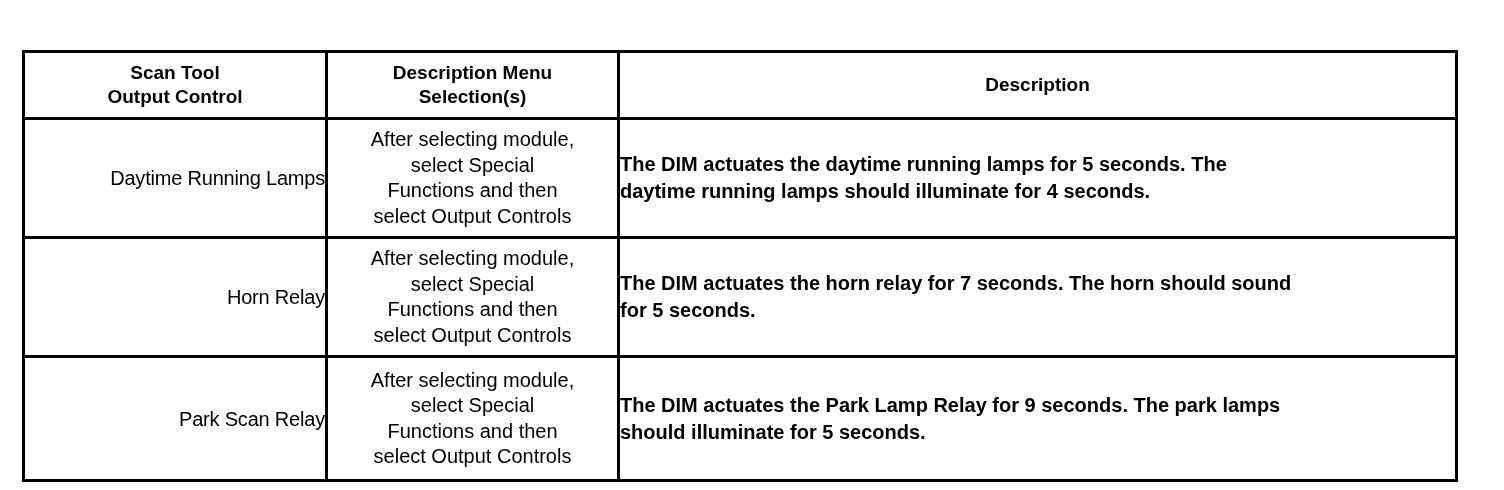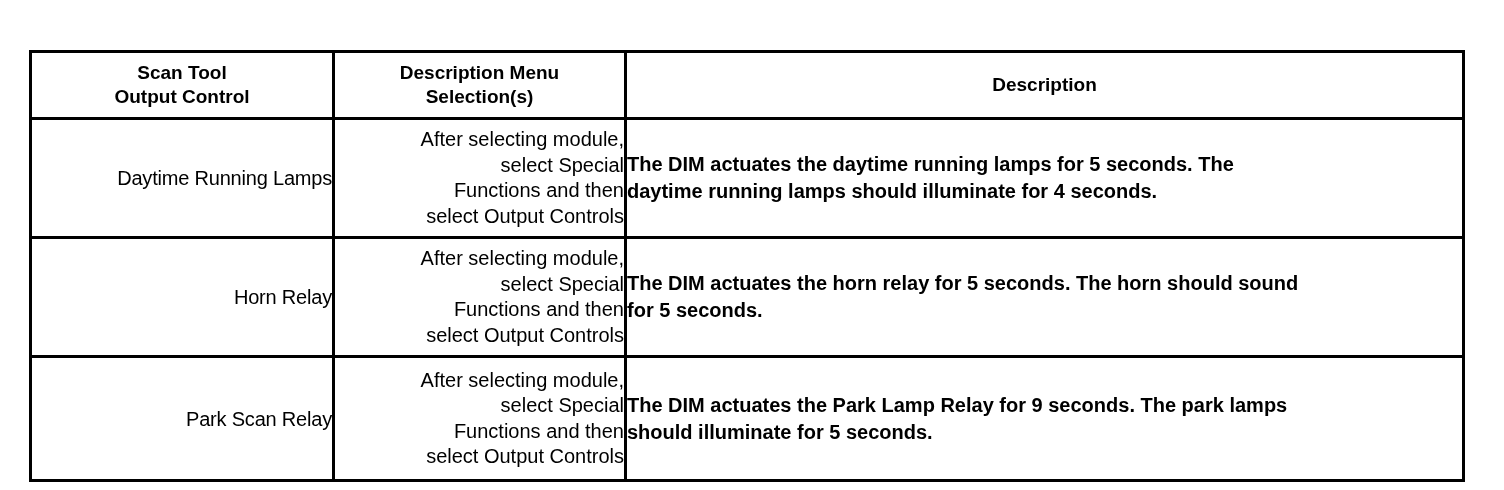--- a/index.html
+++ b/index.html
@@ -40,21 +40,20 @@
 
   
   #spec-table {
     position: absolute;
     left: 22px;
     top: 50px;
     width: 1433px;
     border-collapse: collapse;
     table-layout: fixed;
     background: #ffffff;
-    margin-left: 7px;
   }
   #spec-table td, #spec-table th {
     border: 3px solid #000000;
     padding: 0;
     background: #ffffff;
     vertical-align: middle;
   }
 
   
   col.c1 { width: 303px; }
@@ -80,21 +79,21 @@
     line-height: 24px;
     text-align: right;
     padding-left: 18px;
     padding-right: 4px;
     white-space: nowrap;
     letter-spacing: -0.2px;
   }
   td.cell-menu {
     font-size: 20px;
     line-height: 25.5px;
-    text-align: right;
+    text-align: center;
     padding: 6px 6px 6px 13px;
     vertical-align: middle;
   }
   td.cell-menu .menu-line { display: block; white-space: nowrap; }
 
   td.cell-desc {
     font-size: 20px;
     line-height: 27px;
     text-align: left;
     padding: 6px 14px 6px 17px;
@@ -148,21 +147,21 @@
 
       <tr class="data-row">
         <td class="cell-control">Horn Relay</td>
         <td class="cell-menu">
           <span class="menu-line">After selecting module,</span>
           <span class="menu-line">select Special</span>
           <span class="menu-line">Functions and then</span>
           <span class="menu-line">select Output Controls</span>
         </td>
         <td class="cell-desc">
-          <span class="desc-line">The DIM actuates the horn relay for 5 seconds. The horn should sound</span>
+          <span class="desc-line">The DIM actuates the horn relay for 7 seconds. The horn should sound</span>
           <span class="desc-line">for 5 seconds.</span>
         </td>
       </tr>
 
       <tr class="data-row row-tall">
         <td class="cell-control">Park Scan Relay</td>
         <td class="cell-menu">
           <span class="menu-line">After selecting module,</span>
           <span class="menu-line">select Special</span>
           <span class="menu-line">Functions and then</span>

